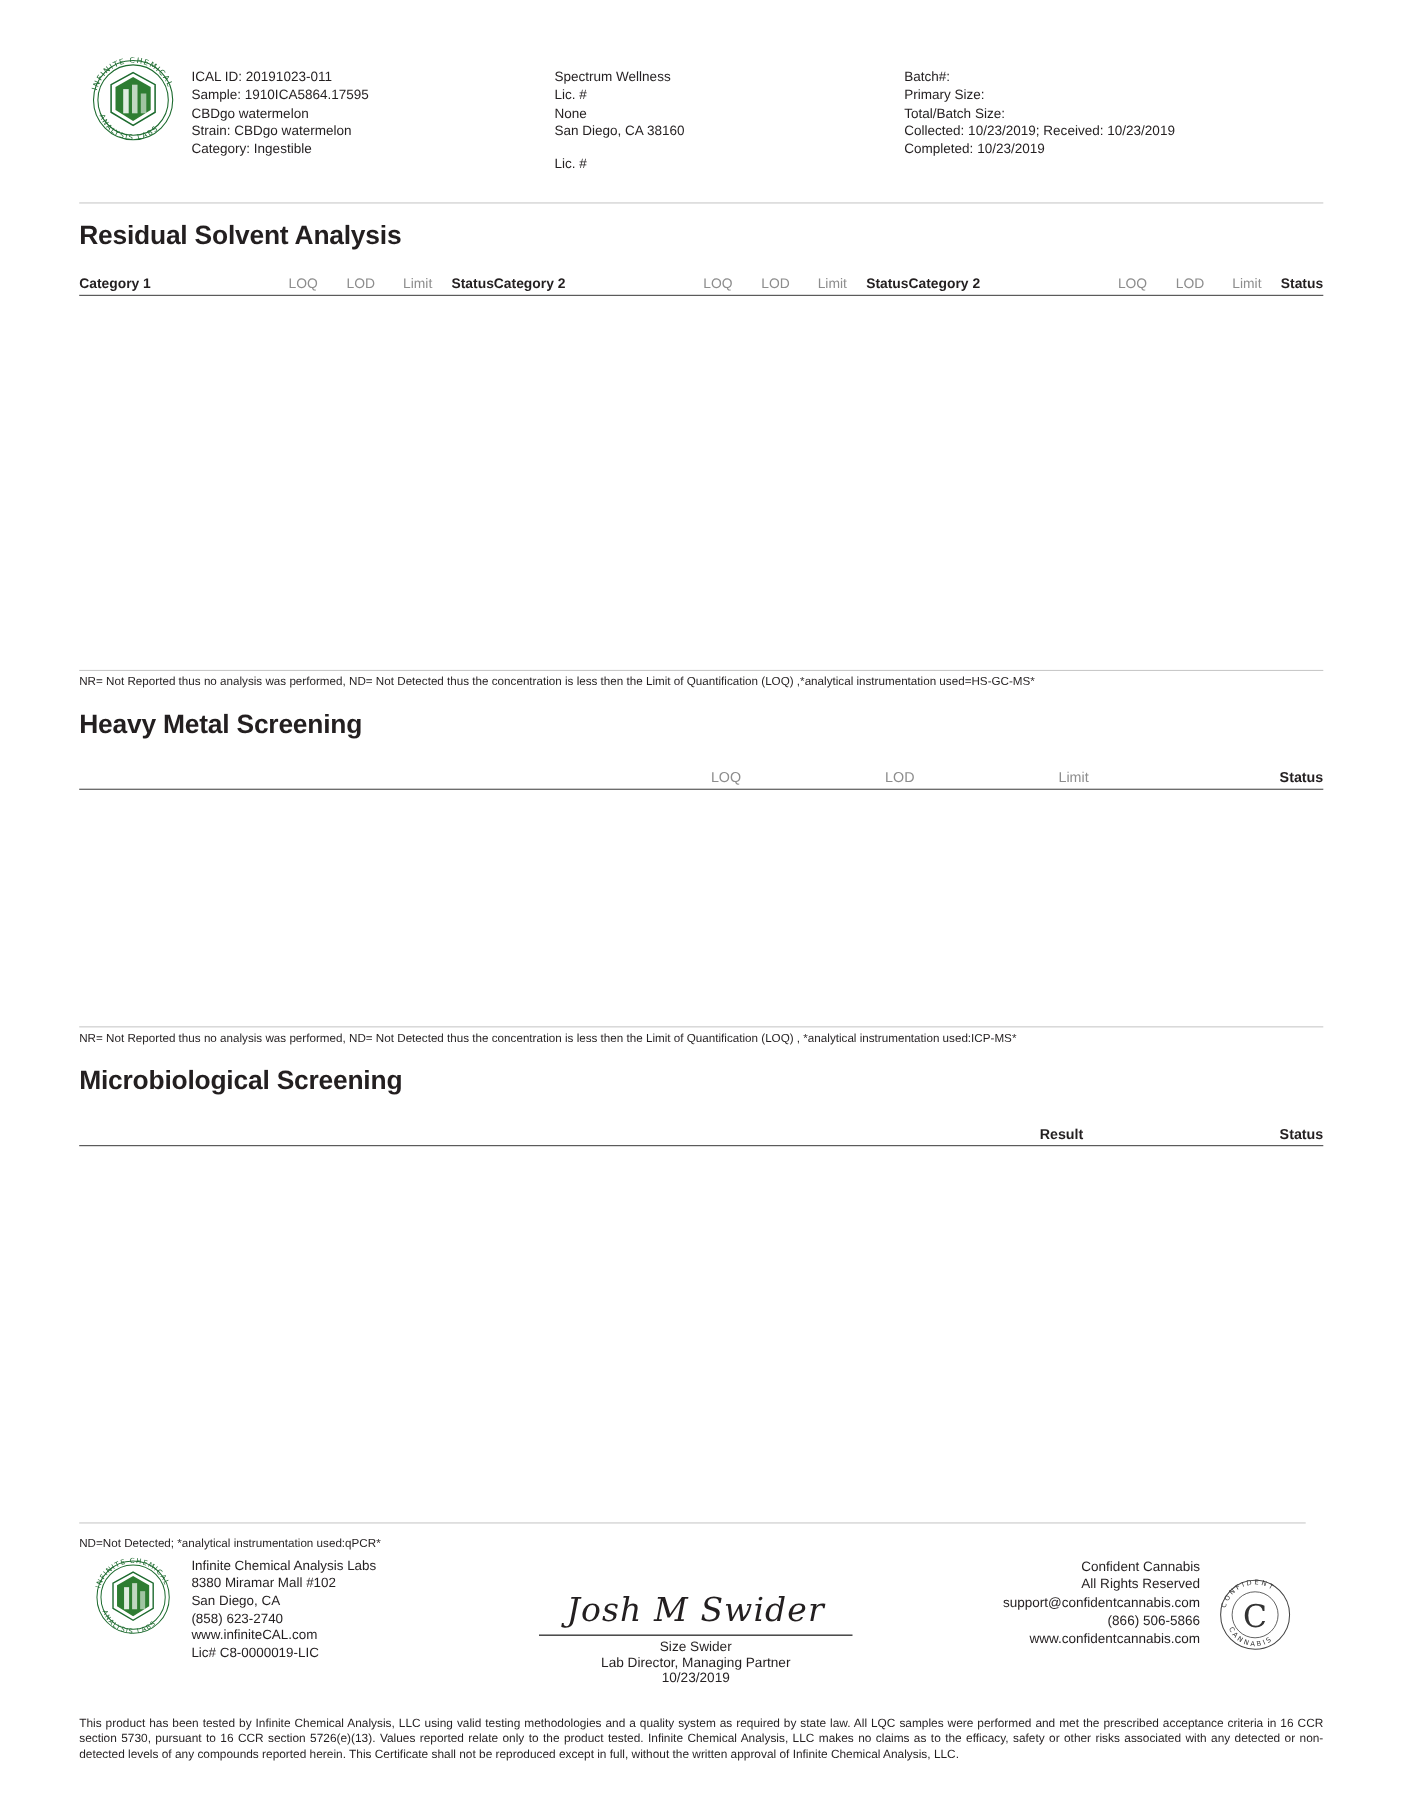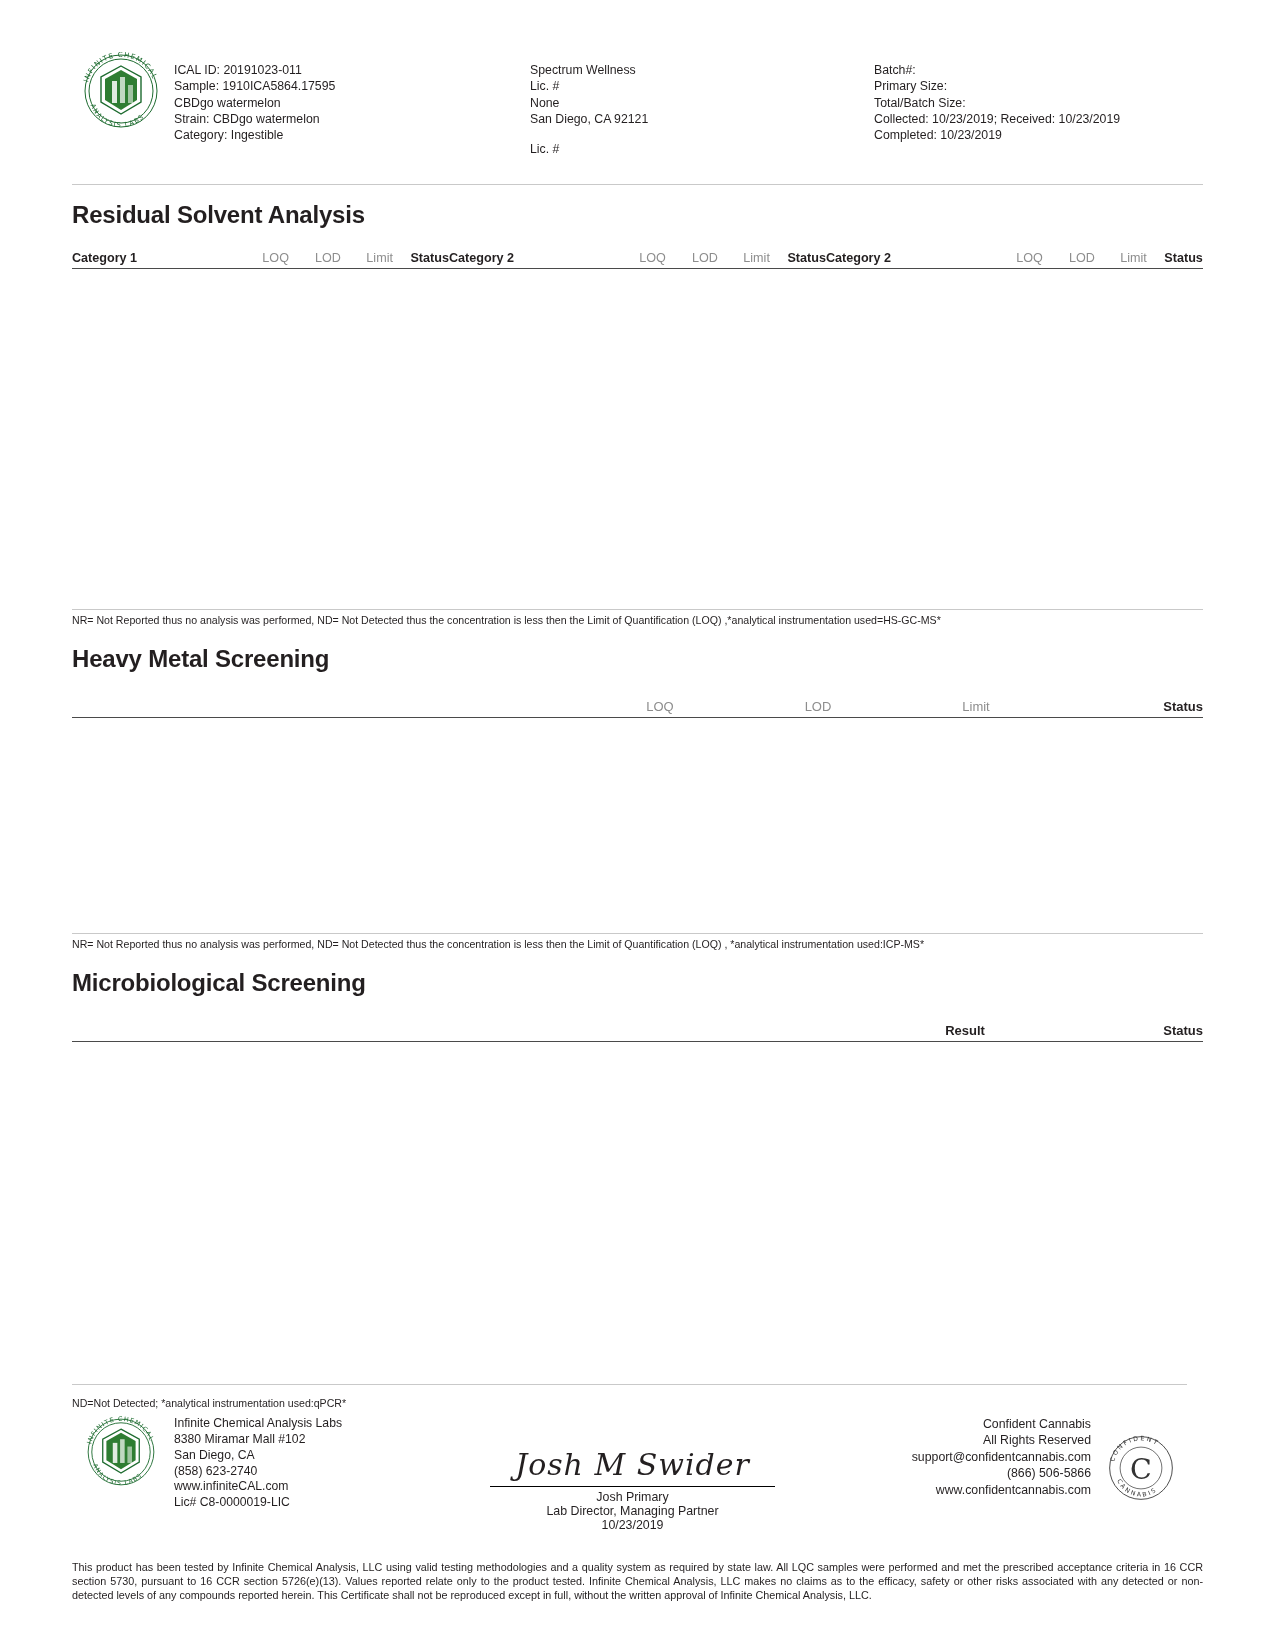--- a/index.html
+++ b/index.html
@@ -67,21 +67,20 @@
     letter-spacing: 0.1px;
   }
   .page-num {
     font-size: 11.5px;
     margin-top: 3px;
   }
 
   .meta-row {
     display: flex;
     margin-top: 10px;
-    gap: 26px;
   }
   .meta-col {
     font-size: 12.3px;
     line-height: 1.33;
   }
   .meta-col.c1 { width: 330px; }
   .meta-col.c2 { width: 318px; }
   .meta-col.c3 { flex: 1 1 auto; }
   .meta-col div { white-space: nowrap; }
   .spacer-line { height: 14px; }
@@ -300,21 +299,21 @@
           <div>ICAL ID: 20191023-011</div>
           <div>Sample: 1910ICA5864.17595</div>
           <div>CBDgo watermelon</div>
           <div>Strain: CBDgo watermelon</div>
           <div>Category: Ingestible</div>
         </div>
         <div class="meta-col c2">
           <div>Spectrum Wellness</div>
           <div>Lic. #</div>
           <div>None</div>
-          <div>San Diego, CA 92121</div>
+          <div>San Diego, CA 38160</div>
           <div class="spacer-line"></div>
           <div>Lic. #</div>
         </div>
         <div class="meta-col c3">
           <div>Batch#:</div>
           <div>Primary Size:</div>
           <div>Total/Batch Size:</div>
           <div>Collected: 10/23/2019; Received: 10/23/2019</div>
           <div>Completed: 10/23/2019</div>
         </div>
@@ -413,21 +412,21 @@
         <div>8380 Miramar Mall #102</div>
         <div>San Diego, CA</div>
         <div>(858) 623-2740</div>
         <div>www.infiniteCAL.com</div>
         <div>Lic# C8-0000019-LIC</div>
       </div>
 
       <div class="f-sign">
         <div class="sig">Josh M Swider</div>
         <hr class="sig-line">
-        <div class="sig-name">Josh Primary</div>
+        <div class="sig-name">Size Swider</div>
         <div class="sig-role">Lab Director, Managing Partner</div>
         <div class="sig-date">10/23/2019</div>
       </div>
 
       <div class="f-cc">
         <div>Confident Cannabis</div>
         <div>All Rights Reserved</div>
         <div>support@confidentcannabis.com</div>
         <div>(866) 506-5866</div>
         <div>www.confidentcannabis.com</div>

